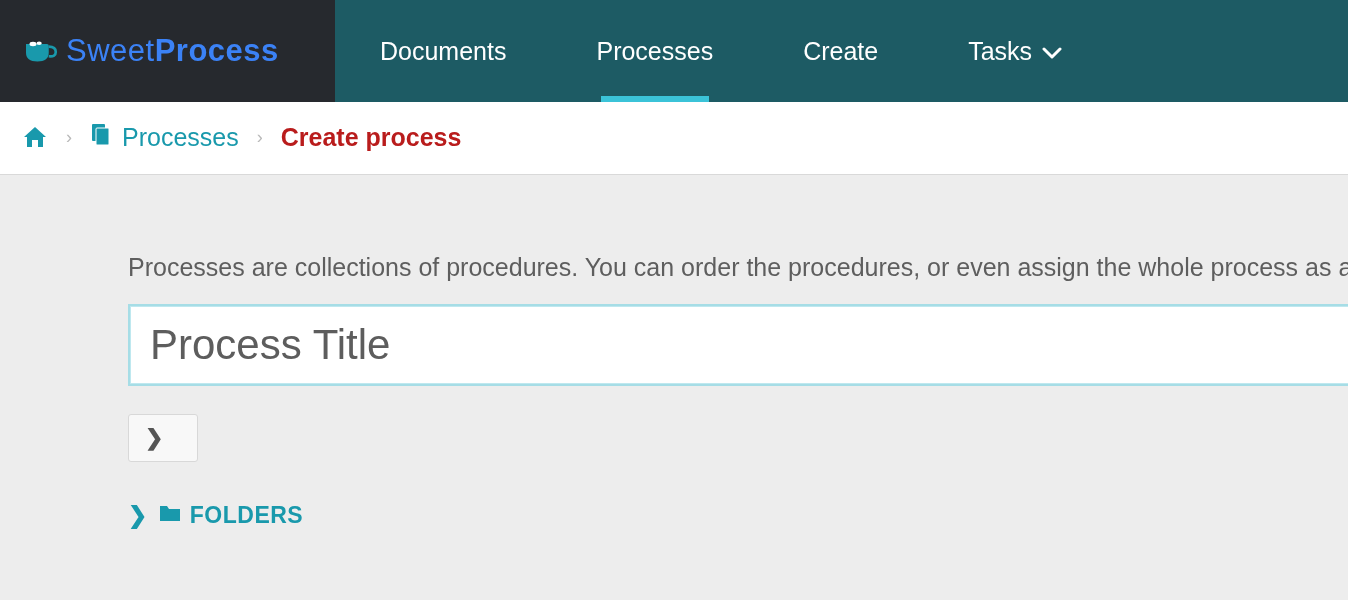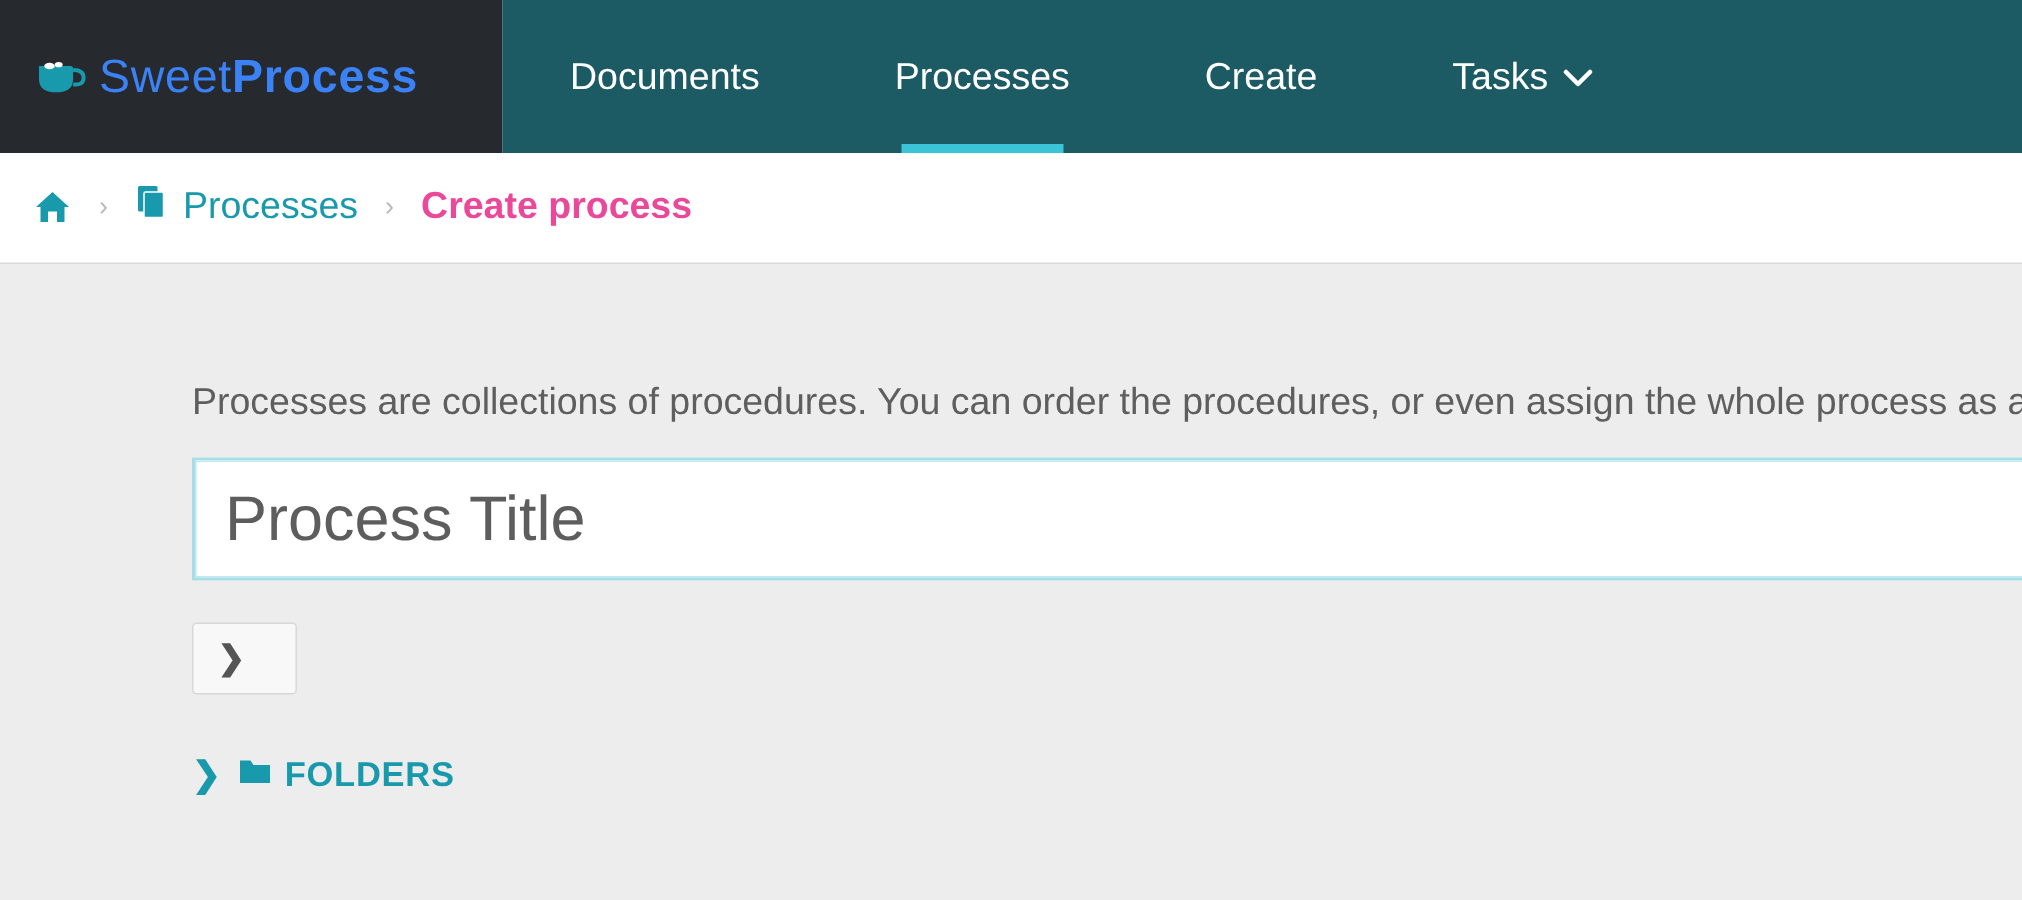--- a/index.html
+++ b/index.html
@@ -90,21 +90,21 @@
   padding: 20px 22px 22px 22px;
   font-size: 25px;
 }
 .breadcrumb .crumb-link {
   color: #1999ac;
   cursor: pointer;
   display: flex;
   align-items: center;
 }
 .breadcrumb .crumb-current {
-  color: #ec4899;
+  color: #b91c1c;
   font-weight: 700;
 }
 .breadcrumb .sep {
   color: #b9b9b9;
   margin: 0 18px;
   font-size: 18px;
 }
 .home-icon {
   color: #1999ac;
 }

